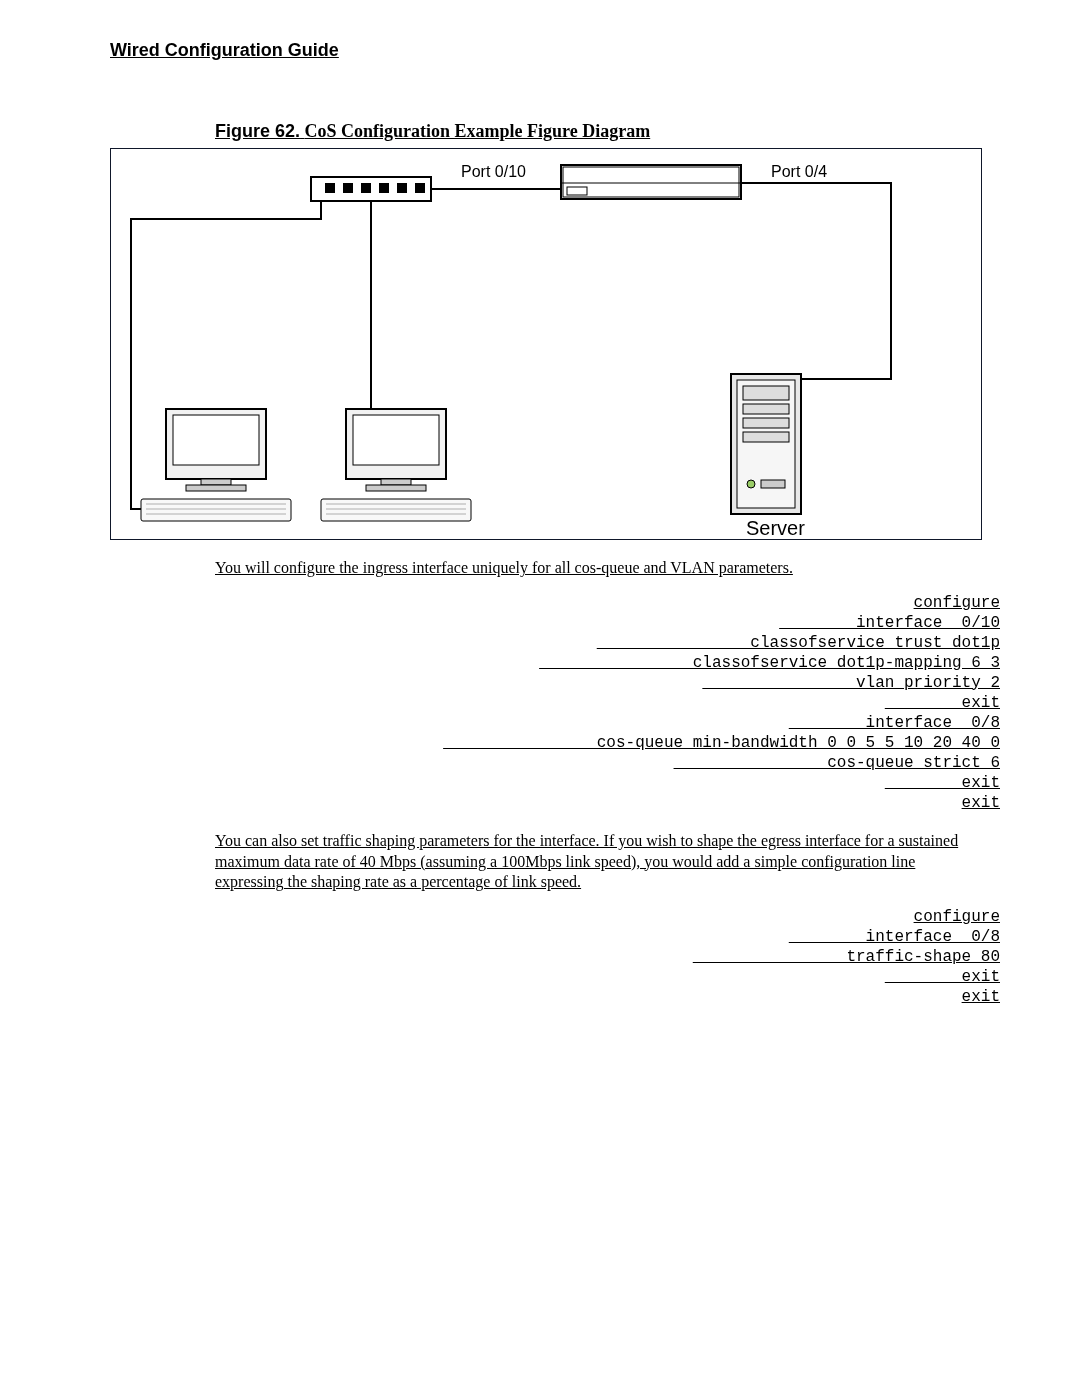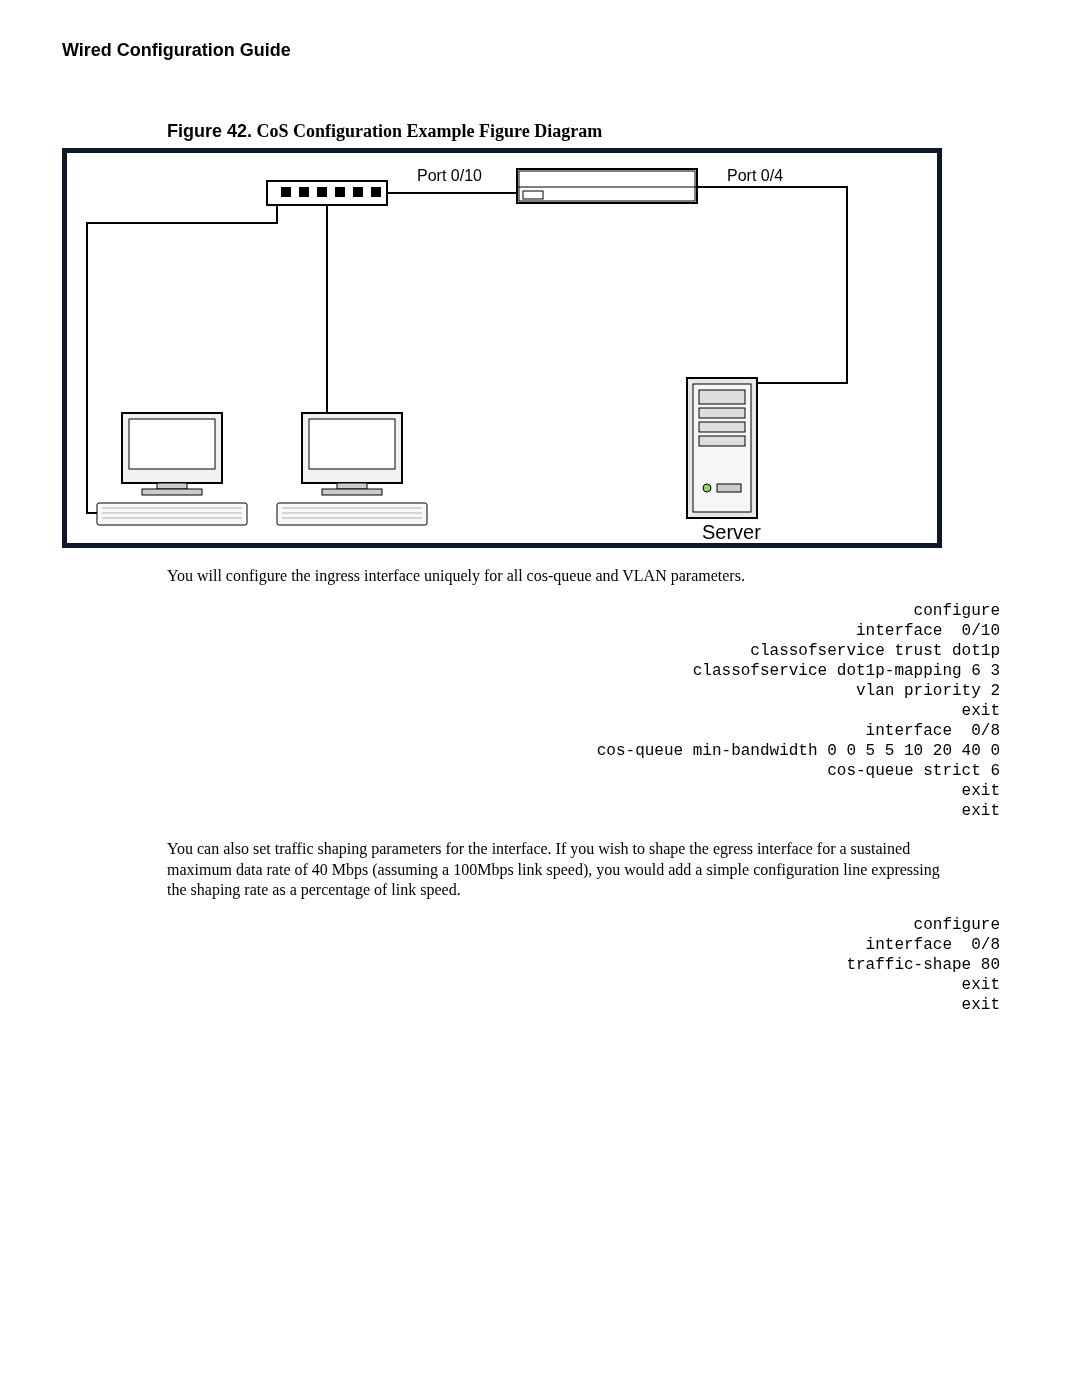--- a/index.html
+++ b/index.html
@@ -9,22 +9,23 @@
     font-family: "Times New Roman", Times, serif;
     color: #000;
     width: 1080px;
     height: 1397px;
     position: relative;
   }
   .page {
     position: relative;
     width: 1080px;
     height: 1397px;
-    padding: 40px 80px 40px 62px;
+    padding: 40px 80px 40px 110px;
     box-sizing: border-box;
+    text-decoration: underline;
   }
   .header {
     font-family: Arial, Helvetica, sans-serif;
     font-weight: bold;
     font-size: 18px;
     margin-bottom: 60px;
   }
   .figure-caption {
     margin-left: 105px;
     margin-bottom: 6px;
@@ -32,21 +33,21 @@
   }
   .figure-caption .figlabel {
     font-family: Arial, Helvetica, sans-serif;
     font-weight: bold;
   }
   .figure-caption .figtitle {
     font-family: "Times New Roman", Times, serif;
     font-weight: bold;
   }
   .diagram-box {
-    border: 5px solid #0f172a;
+    border: 1px solid #0f172a;
     width: 870px;
     height: 390px;
     margin-left: 0;
     position: relative;
     background: #fff;
     text-align: right;
   }
   .diagram-label {
     font-family: Arial, Helvetica, sans-serif;
     font-size: 16px;
@@ -80,21 +81,21 @@
 </head>
 <body>
 
 <div class="page">
 
   <div class="header">
     <span>Wired Configuration Guide</span>
   </div>
 
   <div class="figure-caption">
-    <span class="figlabel">Figure 42.</span>
+    <span class="figlabel">Figure 62.</span>
     <span class="figtitle">CoS Configuration Example Figure Diagram</span>
   </div>
 
   <div class="diagram-box">
 
     <div class="diagram-label" style="left:350px; top:14px;">Port  0/10</div>
     <div class="diagram-label" style="left:660px; top:14px;">Port  0/4</div>
     <div class="diagram-label" style="left:635px; top:368px; font-size:20px;">Server</div>
 
     <svg width="870" height="390">

